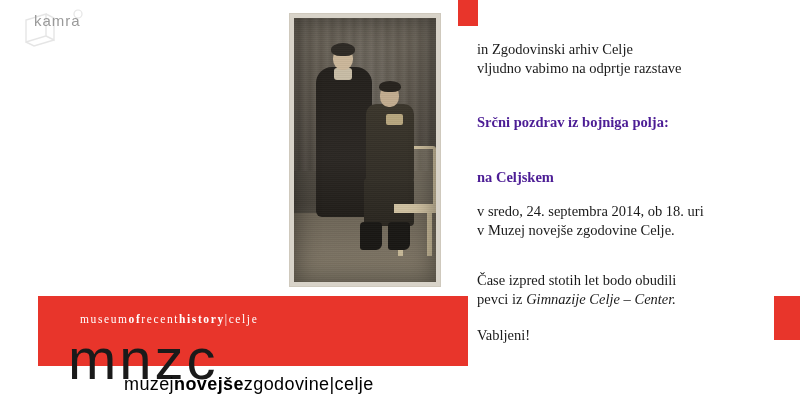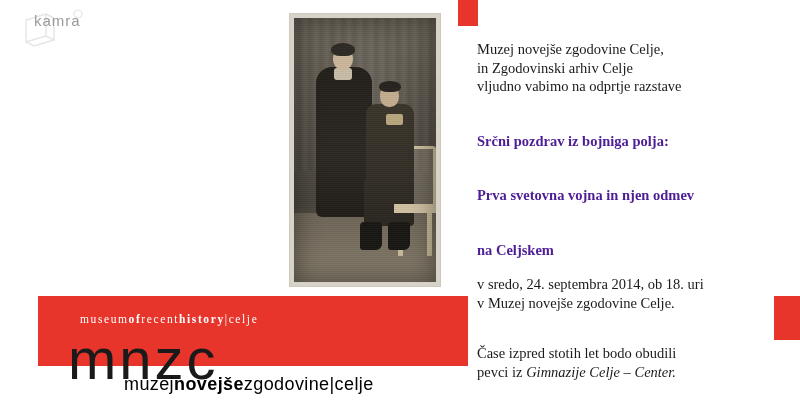--- a/index.html
+++ b/index.html
@@ -289,28 +289,26 @@
       <div class="chair-seat"></div>
 
       <div class="photo-grain"></div>
       <div class="photo-edge"></div>
     </div>
   </div>
 
   <div class="text-col">
 
     <div class="block block-intro">
-      <div class="line">Muzej novejše zgodovine Celje,</div>
       <div class="line">in Zgodovinski arhiv Celje</div>
       <div class="line">vljudno vabimo na odprtje razstave</div>
     </div>
 
     <div class="block block-title">
       <div class="line red">Srčni pozdrav iz bojniga polja:</div>
-      <div class="line red">Prva svetovna vojna in njen odmev</div>
       <div class="line red">na Celjskem</div>
     </div>
 
     <div class="block block-when">
       <div class="line">v sredo, 24. septembra 2014, ob 18. uri</div>
       <div class="line">v Muzej novejše zgodovine Celje.</div>
     </div>
 
     <div class="block block-music">
       <div class="line">Čase izpred stotih let bodo obudili</div>

